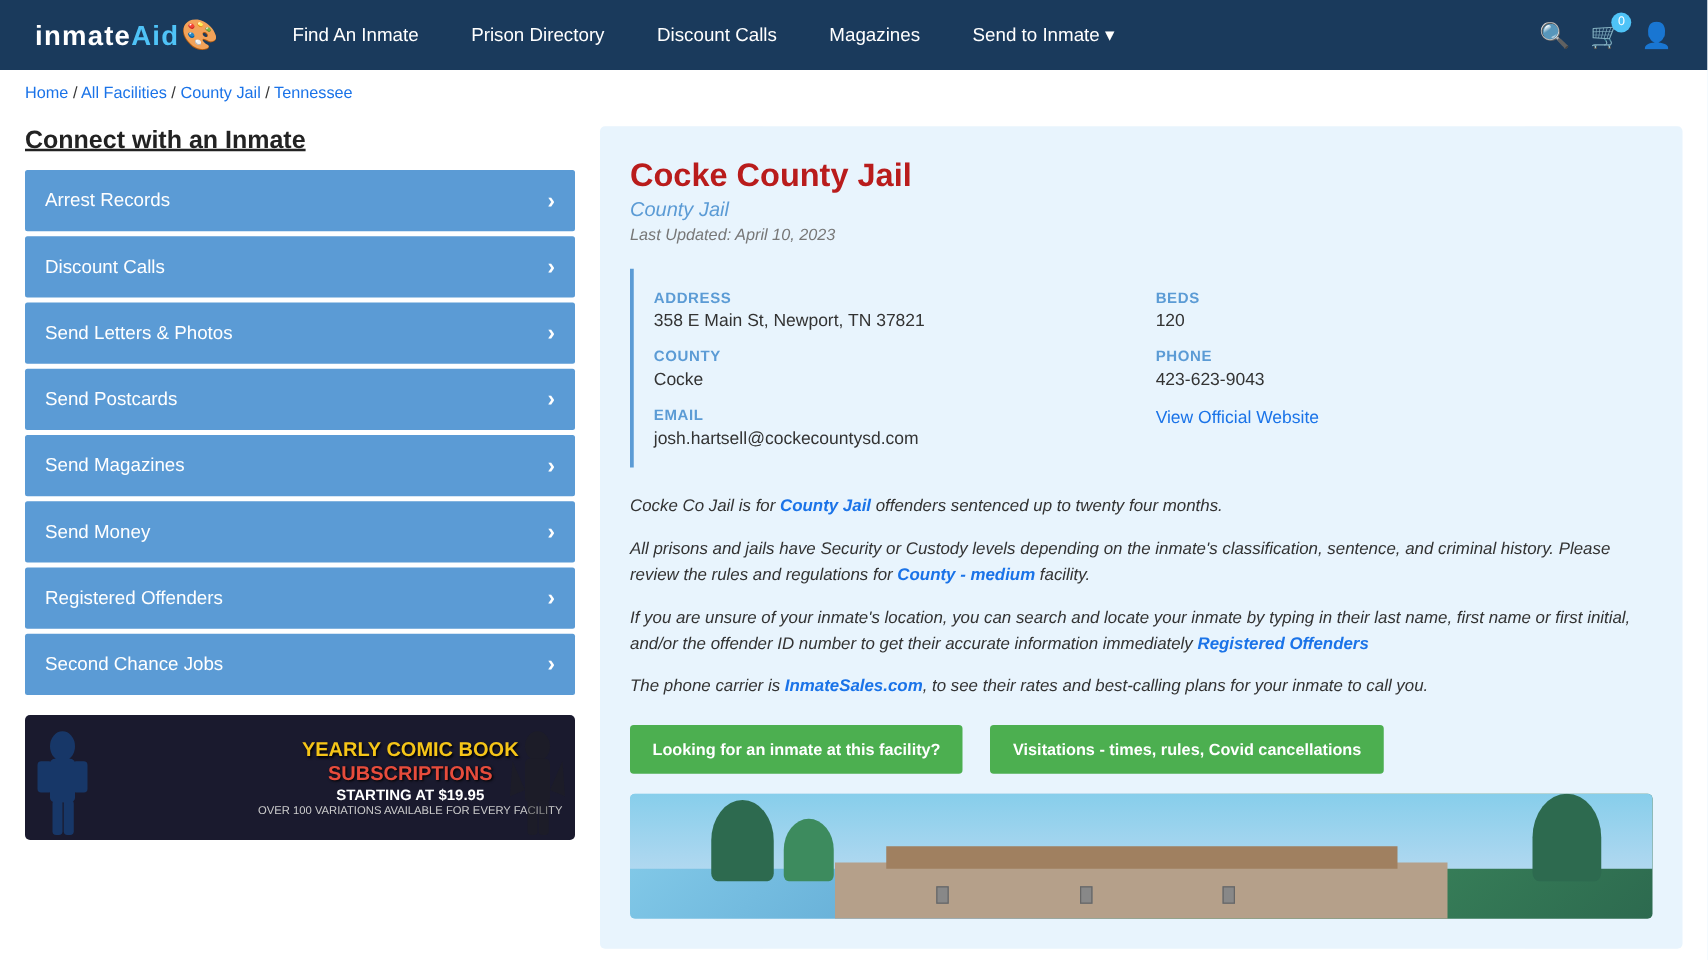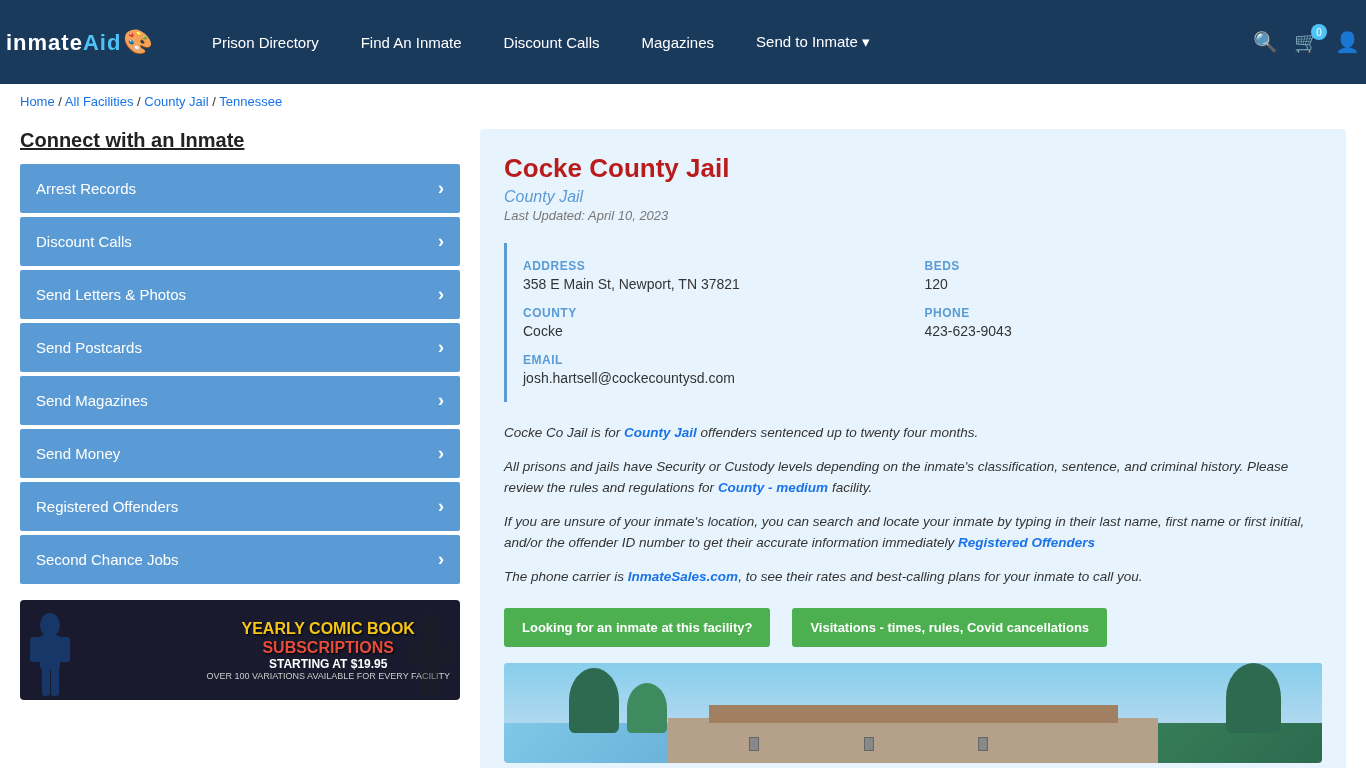--- a/index.html
+++ b/index.html
@@ -3,22 +3,22 @@
   <meta charset="utf-8">
   <style>
     * { margin: 0; padding: 0; box-sizing: border-box; }
     body { font-family: Arial, sans-serif; font-size: 14px; color: #333; background: #fff; }
 
     
     .header {
       background: #1a3a5c;
       display: flex;
       align-items: center;
-      padding: 0 6px;
-      height: 84px;
+      padding: 0 28px;
+      height: 56px;
       gap: 30px;
     }
     .logo-area {
       display: flex;
       align-items: center;
       min-width: 160px;
     }
     .logo-text {
       font-size: 22px;
       font-weight: bold;
@@ -251,22 +251,22 @@
 </head>
 <body>
 
 <header class="header">
   <div class="logo-area">
     <div class="logo-text">
       inmate<span>Aid</span><span class="logo-icon">🎨</span>
     </div>
   </div>
   <nav>
+    <a class="nav-item">Find An Inmate</a>
     <a class="nav-item">Prison Directory</a>
-    <a class="nav-item">Find An Inmate</a>
     <a class="nav-item">Discount Calls</a>
     <a class="nav-item">Magazines</a>
     <a class="nav-item">Send to Inmate ▾</a>
   </nav>
   <div class="nav-right">
     <div class="nav-icon">🔍</div>
     <div class="nav-icon" style="position:relative;">
       🛒
       <span class="cart-badge">0</span>
     </div>
@@ -384,20 +384,23 @@
         <div>
           <div class="info-label">PHONE</div>
           <div class="info-value">423-623-9043</div>
         </div>
 
         <div>
           <div class="info-label">EMAIL</div>
           <div class="info-value">josh.hartsell@cockecountysd.com</div>
         </div>
 
+        <div>
+          <a class="info-link" href="#">View Official Website</a>
+        </div>
 
       </div>
     </div>
 
     <p class="description">
       Cocke Co Jail is for <a href="#">County Jail</a> offenders sentenced up to twenty four months.
     </p>
     <p class="description">
       All prisons and jails have Security or Custody levels depending on the inmate's classification, sentence, and criminal history. Please review the rules and regulations for <a href="#">County - medium</a> facility.
     </p>

